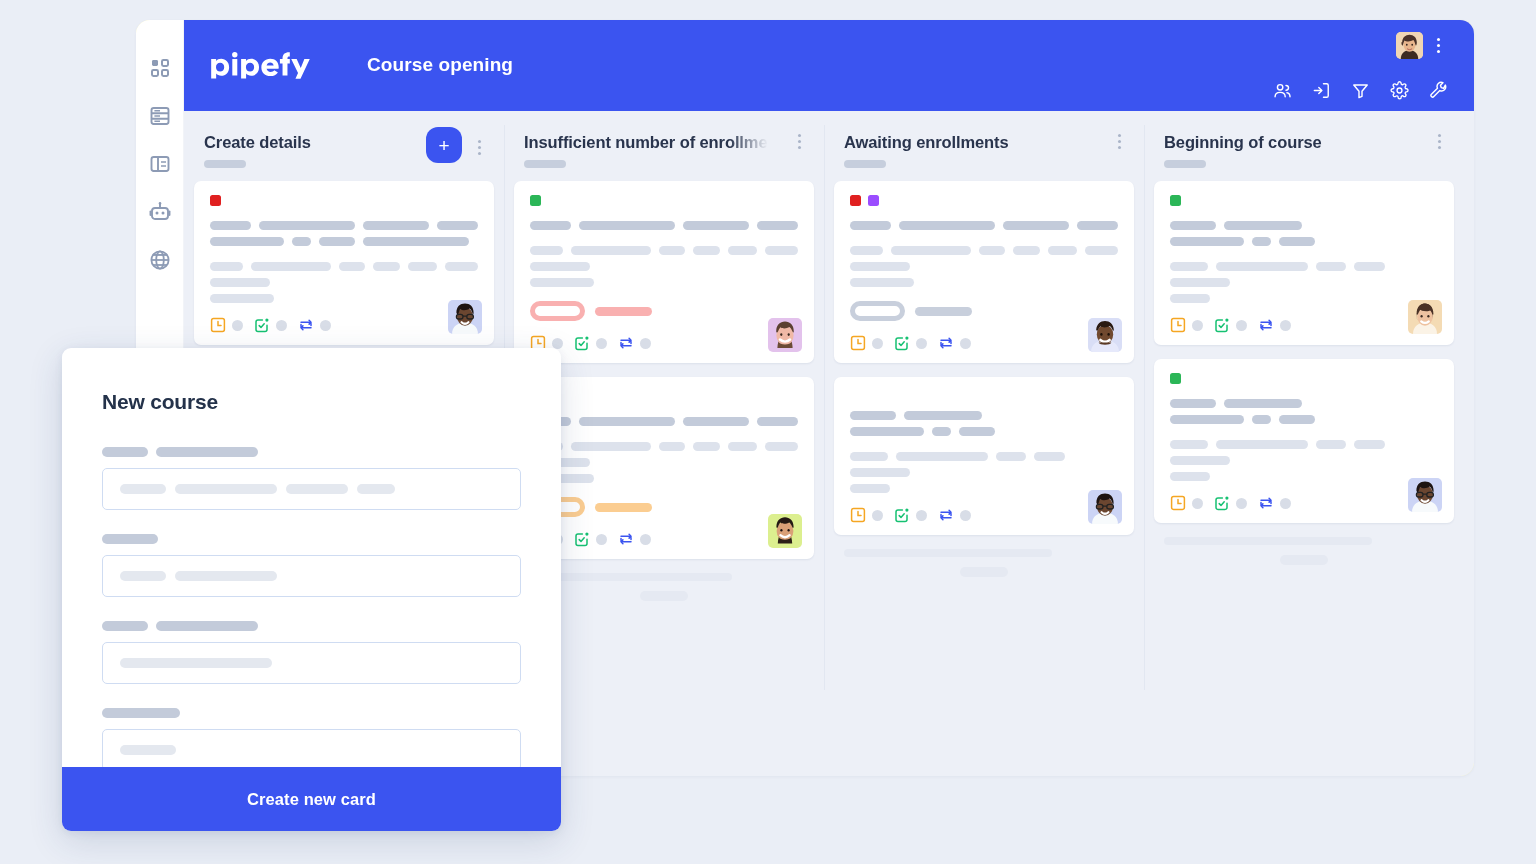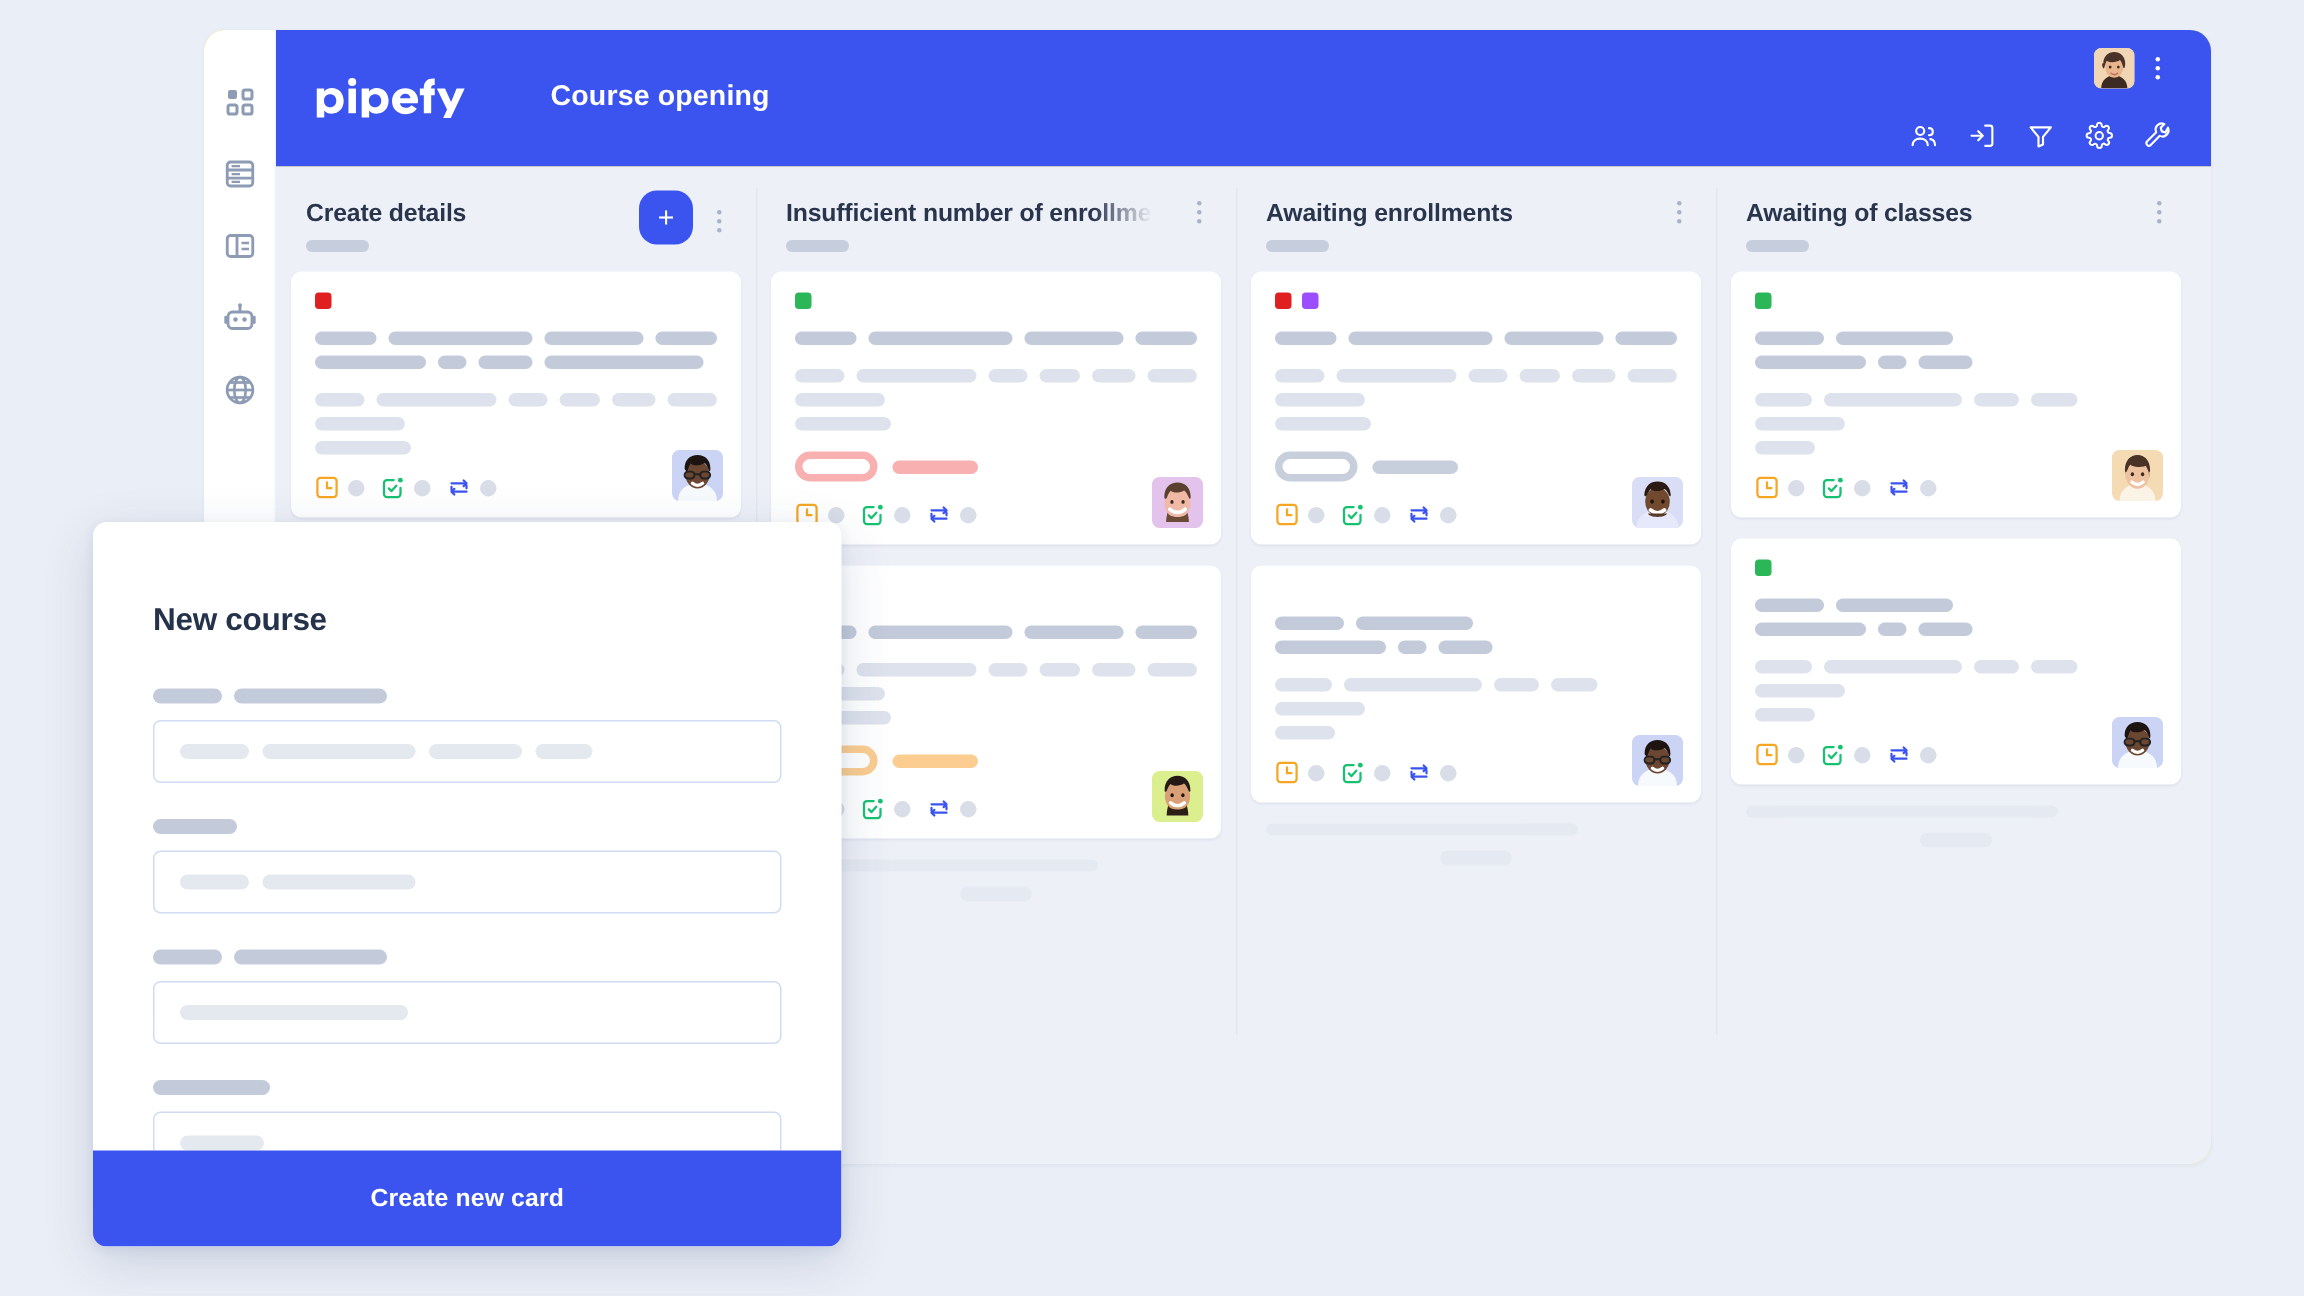--- a/index.html
+++ b/index.html
@@ -7,21 +7,21 @@
     width: 1536px; height: 864px;
     background: #eaeef6;
     font-family: "Liberation Sans", sans-serif;
     overflow: hidden;
   }
 
   
   .app-window {
     position: absolute; left: 136px; top: 20px;
     width: 1338px; height: 756px;
-    background: #fde047;
+    background: #fef9c3;
     border-radius: 14px;
     box-shadow: 0 1px 3px rgba(60,80,120,.06);
     overflow: hidden;
     display: flex;
   }
 
   
   .sidebar {
     width: 48px; flex: 0 0 48px;
     background: #ffffff;
@@ -161,21 +161,21 @@
   
   .modal {
     position: absolute; left: 62px; top: 348px;
     width: 499px; height: 483px;
     background: #ffffff;
     border-radius: 9px;
     box-shadow: 0 10px 34px rgba(40,60,110,.16), 0 2px 8px rgba(40,60,110,.08);
     overflow: hidden;
     display: flex; flex-direction: column;
   }
-  .modal-body { padding: 54px 40px 0 40px; flex: 1 1 auto; overflow: hidden; }
+  .modal-body { padding: 42px 40px 0 40px; flex: 1 1 auto; overflow: hidden; }
   .modal-title {
     font-size: 21px; font-weight: 700; color: #24324a;
     letter-spacing: -.2px; margin-bottom: 33px;
   }
   .field { margin-bottom: 24px; }
   .field-label { display: flex; gap: 8px; margin-bottom: 11px; }
   .field-label .sk { height: 10px; background: #c3cbda; }
   .input-box {
     height: 42px; border: 1px solid #cfdcf2; border-radius: 5px;
     background: #fff; display: flex; align-items: center; gap: 9px;
@@ -713,21 +713,21 @@
 
         <div class="col-ghost">
           <div class="g1"></div>
             <div class="g2"></div>
         </div>
       </section>
 
       <section class="column">
         <div class="col-head">
           <div class="col-title-wrap">
-            <div class="col-title">Awaiting of classes</div>
+            <div class="col-title">Beginning of course</div>
             <div class="col-sub"></div>
           </div>
           <div class="col-actions">
             <div class="kebab-col">
                 <i></i>
                 <i></i>
                 <i></i>
               </div>
           </div>
         </div>

